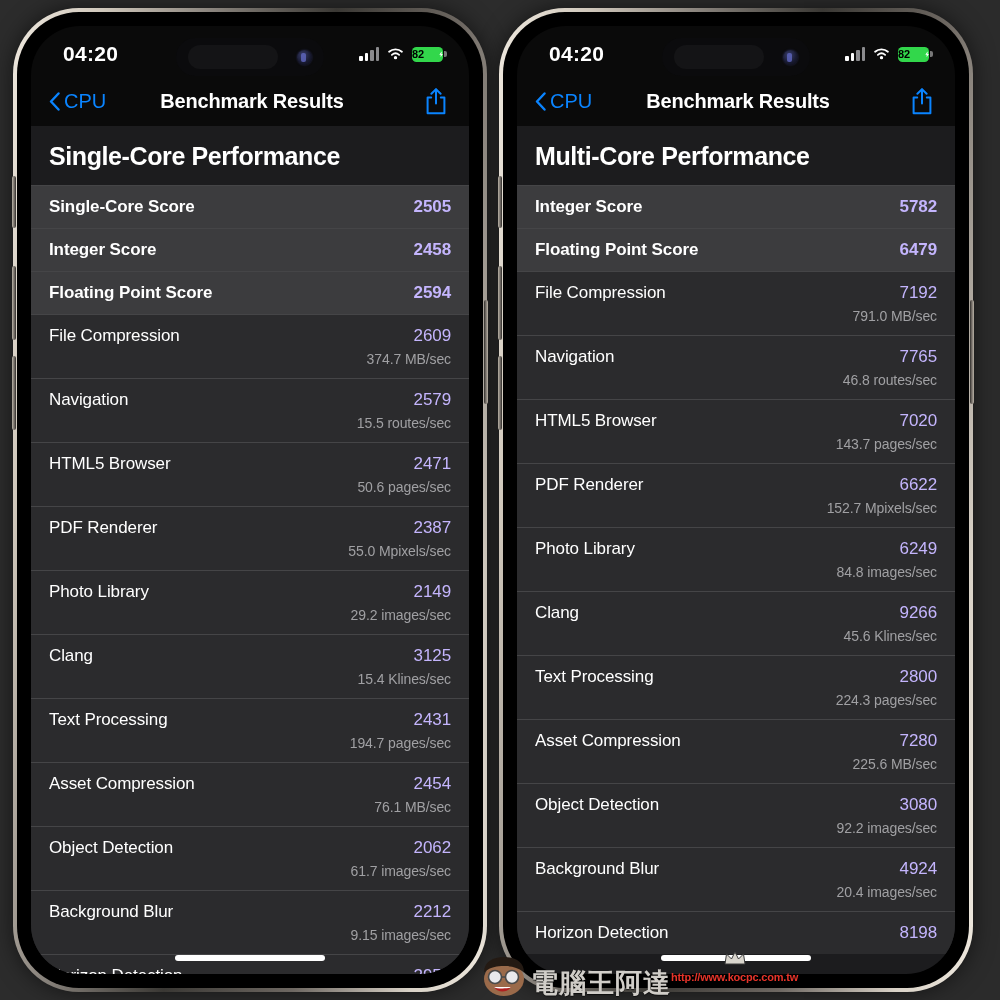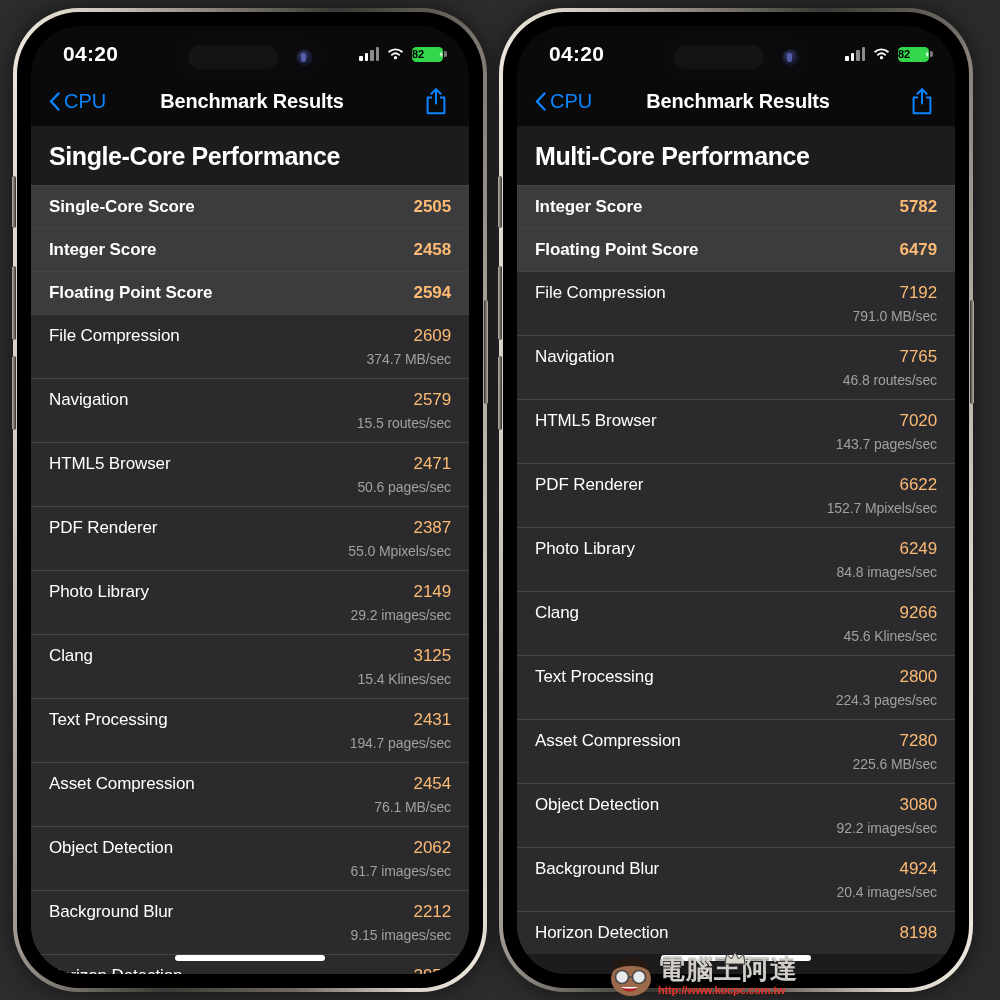--- a/index.html
+++ b/index.html
@@ -227,21 +227,21 @@
     justify-content: space-between;
   }
   .row-label {
     font-size: 17px;
     color: #ffffff;
     letter-spacing: -0.1px;
   }
   .row.primary .row-label { font-weight: 700; }
   .row-score {
     font-size: 17px;
-    color: #fdba74;
+    color: #c4b5fd;
     letter-spacing: -0.1px;
     white-space: nowrap;
     padding-left: 12px;
   }
   .row.primary .row-score { font-weight: 700; }
   .row-rate {
     text-align: right;
     font-size: 14px;
     color: #a0a0a3;
     margin-top: 5px;
@@ -269,21 +269,21 @@
     z-index: 40;
     display: flex;
     align-items: flex-end;
     gap: 4px;
     pointer-events: none;
   }
   .wm-face {
     width: 46px; height: 42px;
     position: relative;
   }
-  .wm-text-wrap { display:flex; flex-direction:column; align-items:flex-start; }
+  .wm-text-wrap { display:flex; align-items:flex-start; }
   .wm-cn {
     font-size: 27px;
     font-weight: 700;
     color: #d0cdc8;
     letter-spacing: 1px;
     line-height: 1;
     font-family: "DejaVu Sans", sans-serif;
     text-shadow: 0 1px 1px rgba(0,0,0,.6);
   }
   .wm-url {

